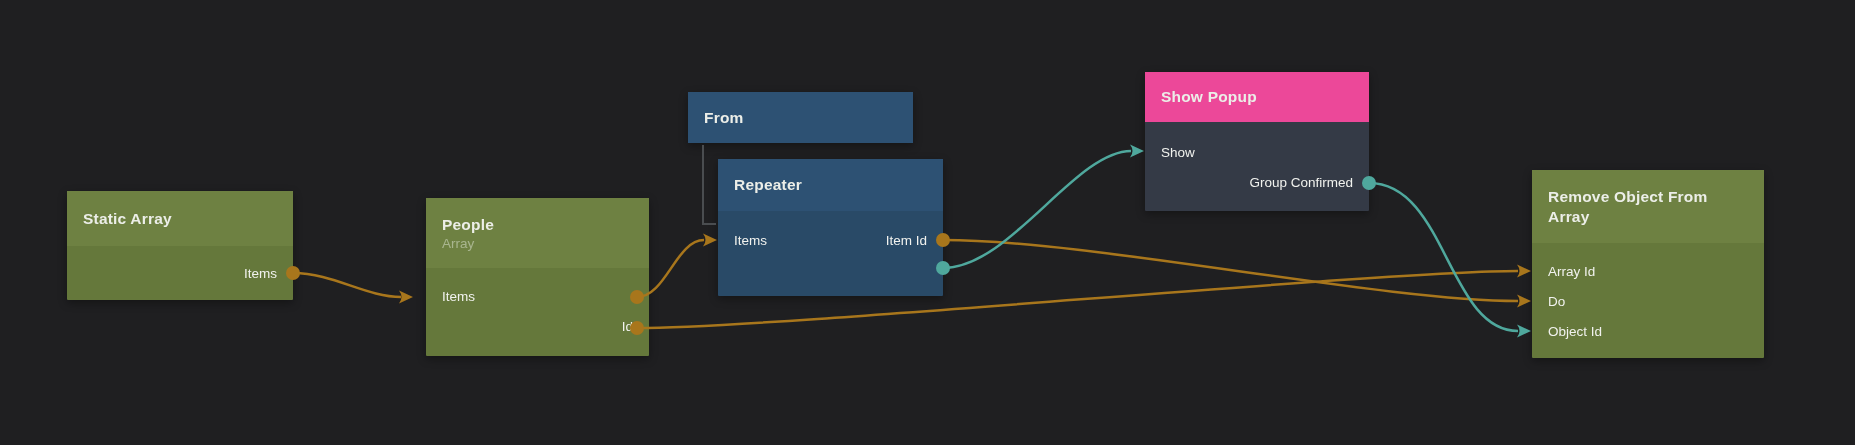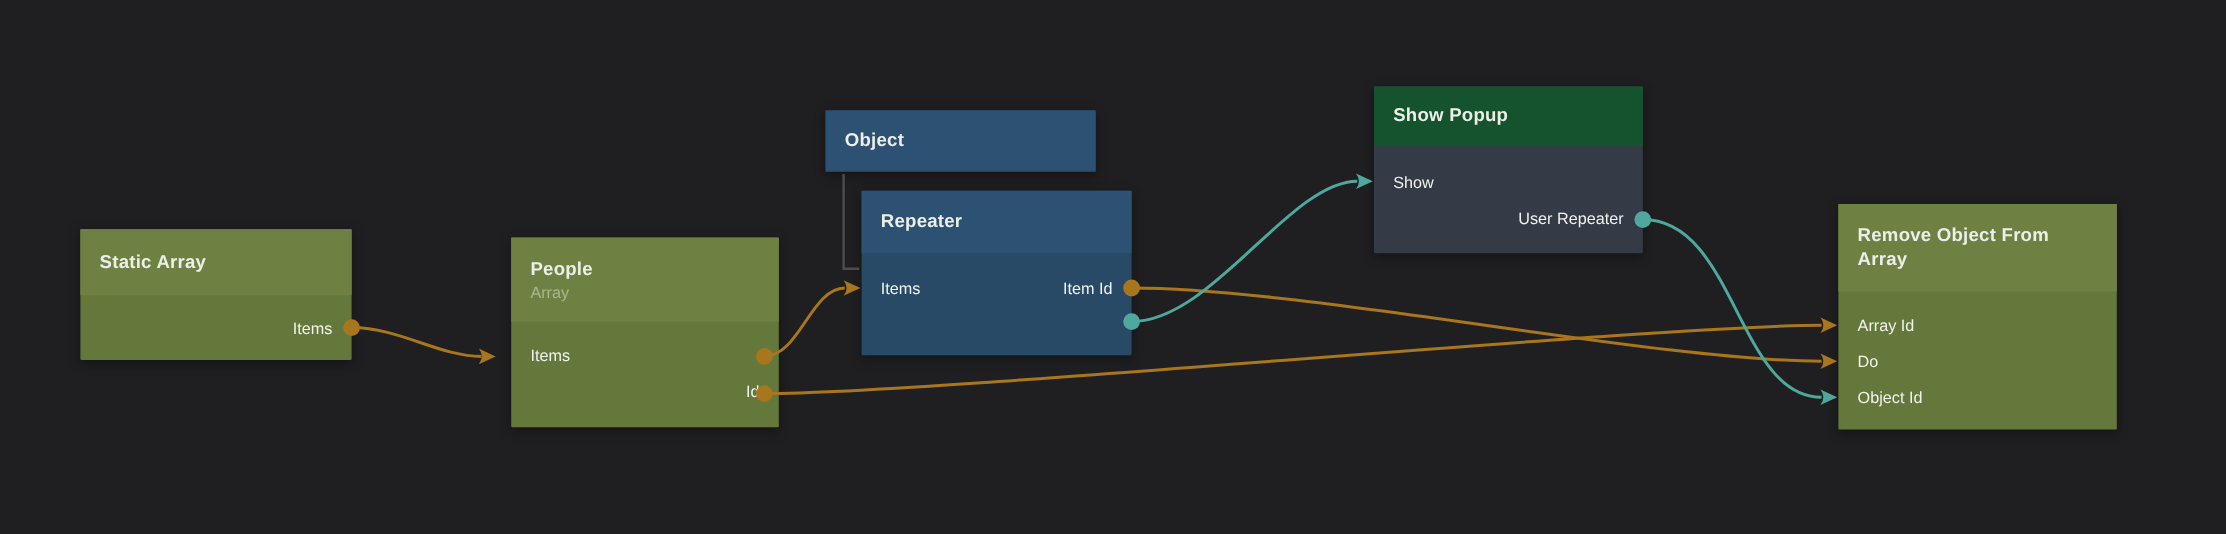--- a/index.html
+++ b/index.html
@@ -18,21 +18,21 @@
   .row.in  { justify-content:flex-start; }
   .row.out { justify-content:flex-end; }
   .row.both { justify-content:space-between; }
   .lbl { font-size:13.5px; color:#f1f2ee; }
   
   .green       { background:#65783b; }
   .green .hdr  { background:#6e8142; }
   .blue        { background:#294a67; }
   .blue .hdr   { background:#2d5173; }
   .slate       { background:#343a46; }
-  .slate .hdr  { background:#14532d;justify-content:center; }
+  .slate .hdr  { background:#ec4899;justify-content:center; }
 </style>
 </head>
 <body>
 
 <div id="canvas">
 
   <div class="node green" style="left:67px;top:191px;width:226px;height:109px">
     <div class="hdr" style="height:55px">
       <div class="title">Static Array</div>
     </div>
@@ -53,21 +53,21 @@
         <span class="lbl">Items</span>
       </div>
       <div class="row out">
         <span class="lbl">Id</span>
       </div>
     </div>
   </div>
 
   <div class="node blue" style="left:688px;top:92px;width:225px;height:51px">
     <div class="hdr" style="height:51px">
-      <div class="title">Object</div>
+      <div class="title">From</div>
     </div>
   </div>
 
   <div class="node blue" style="left:718px;top:159px;width:225px;height:137px">
     <div class="hdr" style="height:52px">
       <div class="title">Repeater</div>
     </div>
     <div class="body" style="padding-top:14px">
       <div class="row both">
         <span class="lbl">Items</span>
@@ -78,21 +78,21 @@
 
   <div class="node slate" style="left:1145px;top:72px;width:224px;height:139px">
     <div class="hdr" style="height:50px">
       <div class="title">Show Popup</div>
     </div>
     <div class="body" style="padding-top:15px">
       <div class="row in">
         <span class="lbl">Show</span>
       </div>
       <div class="row out">
-        <span class="lbl">User Repeater</span>
+        <span class="lbl">Group Confirmed</span>
       </div>
     </div>
   </div>
 
   <div class="node green" style="left:1532px;top:170px;width:232px;height:188px">
     <div class="hdr" style="height:73px">
       <div class="title">Remove Object From Array</div>
     </div>
     <div class="body">
       <div class="row in">

